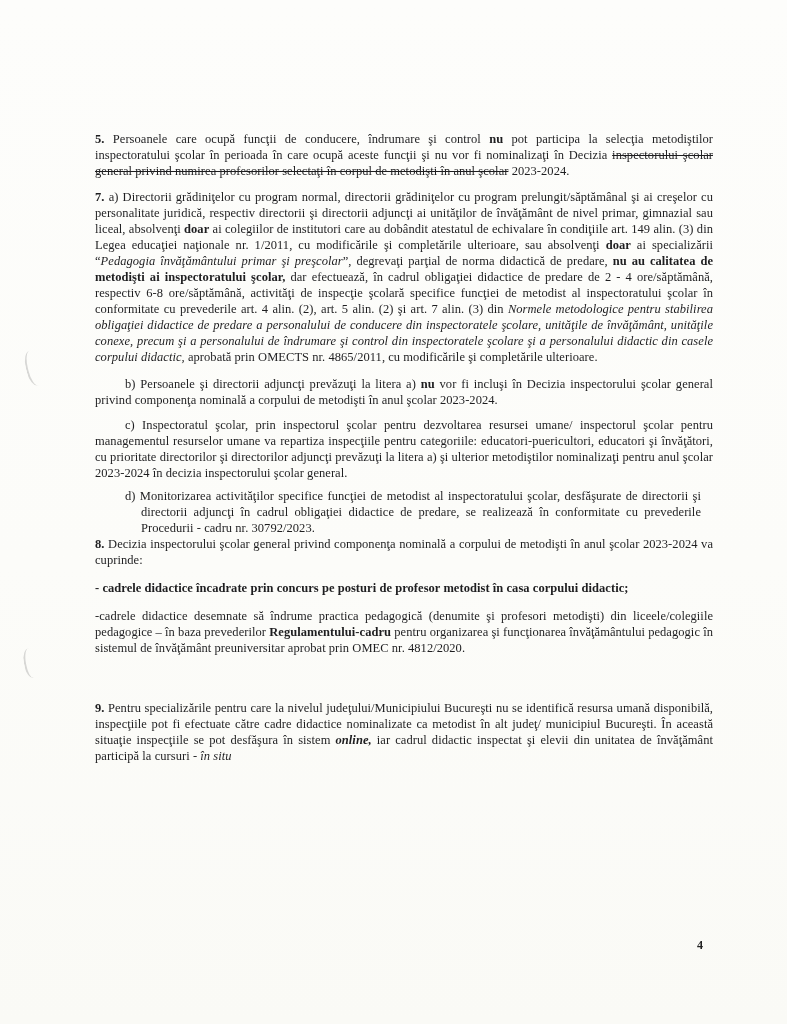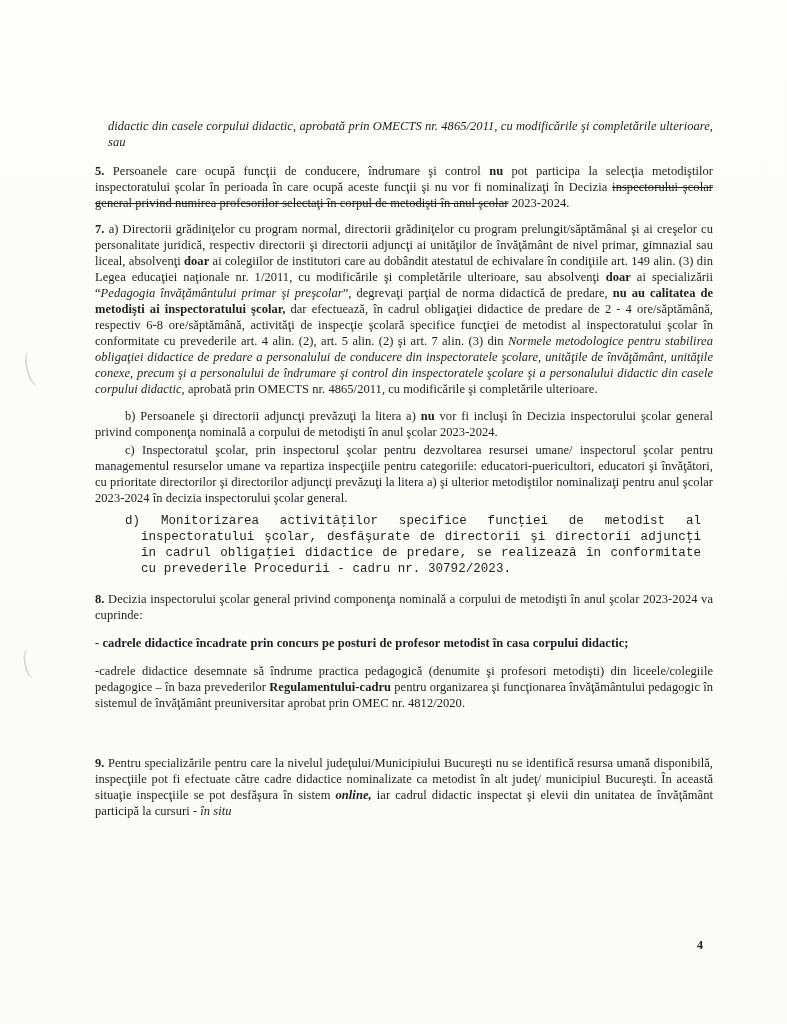--- a/index.html
+++ b/index.html
@@ -25,23 +25,23 @@
   .seg-b { font-weight: bold; }
   .seg-i { font-style: italic; }
   .seg-bi { font-weight: bold; font-style: italic; }
   .seg-strike { text-decoration: line-through; text-decoration-thickness: 1px; }
 
   
   p[data-name="continuation-intro"] { margin-left: 13px; }
   p[data-name="para-5"]   { margin-top: 13px; }
   p[data-name="para-7a"]  { margin-top: 10px; }
   p[data-name="para-7b"]  { margin-top: 11px; text-indent: 30px; }
-  p[data-name="para-7c"]  { margin-top: 2px; text-indent: 30px; }
-  p[data-name="para-7d"]  { margin-top: 7px; margin-left: 46px; text-indent: -16px; width: 560px; font-family: Liberation Mono, monospace; }
-  p[data-name="para-8"]   { margin-top: 14px; }
+  p[data-name="para-7c"]  { margin-top: 9px; text-indent: 30px; }
+  p[data-name="para-7d"]  { margin-top: 7px; margin-left: 46px; text-indent: -16px; width: 560px; }
+  p[data-name="para-8"]   { }
   p[data-name="bullet-1"],
   p[data-name="bullet-2"],
   p[data-name="bullet-3"],
   p[data-name="bullet-4"] { margin-top: 12px; }
   p[data-name="para-9"]   { margin-top: 44px; }
 
   .page-number {
     position: absolute; left: 697px; top: 938px;
     font-size: 12px; font-weight: bold; color: #222;
   }
@@ -52,21 +52,20 @@
   .artifact.a2 { left: 24px; top: 648px; width: 14px; height: 30px; border-radius: 60% / 55%; transform: rotate(-10deg); }
 </style>
 </head>
 <body>
 
 <div class="page" data-name="document-page">
   <div class="artifact a1" data-name="scan-artifact"></div>
   <div class="artifact a2" data-name="scan-artifact"></div>
 
   <div class="content" data-name="document-body">
-      <p class="para" data-name="continuation-intro"><span class="seg-i" data-name="text-segment">didactic din casele corpului didactic, aprobată prin OMECTS nr. 4865/2011, cu modificările şi completările ulterioare, sau</span></p>
       <p class="para" data-name="para-5"><span class="seg-b" data-name="text-segment">5.</span><span class="seg-n" data-name="text-segment"> Persoanele care ocupă funcţii de conducere, îndrumare şi control </span><span class="seg-b" data-name="text-segment">nu</span><span class="seg-n" data-name="text-segment"> pot participa la selecţia metodiştilor inspectoratului şcolar în perioada în care ocupă aceste funcţii şi nu vor fi nominalizaţi în Decizia </span><span class="seg-strike" data-name="text-segment">inspectorului şcolar general privind numirea profesorilor selectaţi în corpul de metodişti în anul şcolar</span><span class="seg-n" data-name="text-segment"> 2023-2024.</span></p>
       <p class="para" data-name="para-7a"><span class="seg-b" data-name="text-segment">7.</span><span class="seg-n" data-name="text-segment"> a) Directorii grădiniţelor cu program normal, directorii grădiniţelor cu program prelungit/săptămânal şi ai creşelor cu personalitate juridică, respectiv directorii şi directorii adjuncţi ai unităţilor de învăţământ de nivel primar, gimnazial sau liceal, absolvenţi </span><span class="seg-b" data-name="text-segment">doar</span><span class="seg-n" data-name="text-segment"> ai colegiilor de institutori care au dobândit atestatul de echivalare în condiţiile art. 149 alin. (3) din Legea educaţiei naţionale nr. 1/2011, cu modificările şi completările ulterioare, sau absolvenţi </span><span class="seg-b" data-name="text-segment">doar</span><span class="seg-n" data-name="text-segment"> ai specializării “</span><span class="seg-i" data-name="text-segment">Pedagogia învăţământului primar şi preşcolar</span><span class="seg-n" data-name="text-segment">”, degrevaţi parţial de norma didactică de predare, </span><span class="seg-b" data-name="text-segment">nu au calitatea de metodişti ai inspectoratului şcolar,</span><span class="seg-n" data-name="text-segment"> dar efectuează, în cadrul obligaţiei didactice de predare de 2 - 4 ore/săptămână, respectiv 6-8 ore/săptămână, activităţi de inspecţie şcolară specifice funcţiei de metodist al inspectoratului şcolar în conformitate cu prevederile art. 4 alin. (2), art. 5 alin. (2) şi art. 7 alin. (3) din </span><span class="seg-i" data-name="text-segment">Normele metodologice pentru stabilirea obligaţiei didactice de predare a personalului de conducere din inspectoratele şcolare, unităţile de învăţământ, unităţile conexe, precum şi a personalului de îndrumare şi control din inspectoratele şcolare şi a personalului didactic din casele corpului didactic,</span><span class="seg-n" data-name="text-segment"> aprobată prin OMECTS nr. 4865/2011, cu modificările şi completările ulterioare.</span></p>
       <p class="para" data-name="para-7b"><span class="seg-n" data-name="text-segment">b) Persoanele şi directorii adjuncţi prevăzuţi la litera a) </span><span class="seg-b" data-name="text-segment">nu</span><span class="seg-n" data-name="text-segment"> vor fi incluşi în Decizia inspectorului şcolar general privind componenţa nominală a corpului de metodişti în anul şcolar 2023-2024.</span></p>
       <p class="para" data-name="para-7c"><span class="seg-n" data-name="text-segment">c) Inspectoratul şcolar, prin inspectorul şcolar pentru dezvoltarea resursei umane/ inspectorul şcolar pentru managementul resurselor umane va repartiza inspecţiile pentru categoriile: educatori-puericultori, educatori şi învăţători, cu prioritate directorilor şi directorilor adjuncţi prevăzuţi la litera a) şi ulterior metodiştilor nominalizaţi pentru anul şcolar 2023-2024 în decizia inspectorului şcolar general.</span></p>
       <p class="para" data-name="para-7d"><span class="seg-n" data-name="text-segment">d) Monitorizarea activităţilor specifice funcţiei de metodist al inspectoratului şcolar, desfăşurate de directorii şi directorii adjuncţi în cadrul obligaţiei didactice de predare, se realizează în conformitate cu prevederile Procedurii - cadru nr. 30792/2023.</span></p>
       <p class="para" data-name="para-8"><span class="seg-b" data-name="text-segment">8.</span><span class="seg-n" data-name="text-segment"> Decizia inspectorului şcolar general privind componenţa nominală a corpului de metodişti în anul şcolar 2023-2024 va cuprinde:</span></p>
       <p class="para" data-name="bullet-3"><span class="seg-b" data-name="text-segment">- cadrele didactice încadrate prin concurs pe posturi de profesor metodist în casa corpului didactic;</span></p>
       <p class="para" data-name="bullet-4"><span class="seg-n" data-name="text-segment">-cadrele didactice desemnate să îndrume practica pedagogică (denumite şi profesori metodişti) din liceele/colegiile pedagogice – în baza prevederilor </span><span class="seg-b" data-name="text-segment">Regulamentului-cadru</span><span class="seg-n" data-name="text-segment"> pentru organizarea şi funcţionarea învăţământului pedagogic în sistemul de învăţământ preuniversitar aprobat prin OMEC nr. 4812/2020.</span></p>
       <p class="para" data-name="para-9"><span class="seg-b" data-name="text-segment">9.</span><span class="seg-n" data-name="text-segment"> Pentru specializările pentru care la nivelul judeţului/Municipiului Bucureşti nu se identifică resursa umană disponibilă, inspecţiile pot fi efectuate către cadre didactice nominalizate ca metodist în alt judeţ/ municipiul Bucureşti. În această situaţie inspecţiile se pot desfăşura în sistem </span><span class="seg-bi" data-name="text-segment">online,</span><span class="seg-n" data-name="text-segment"> iar cadrul didactic inspectat şi elevii din unitatea de învăţământ participă la cursuri - </span><span class="seg-i" data-name="text-segment">în situ</span></p>
     </div>

